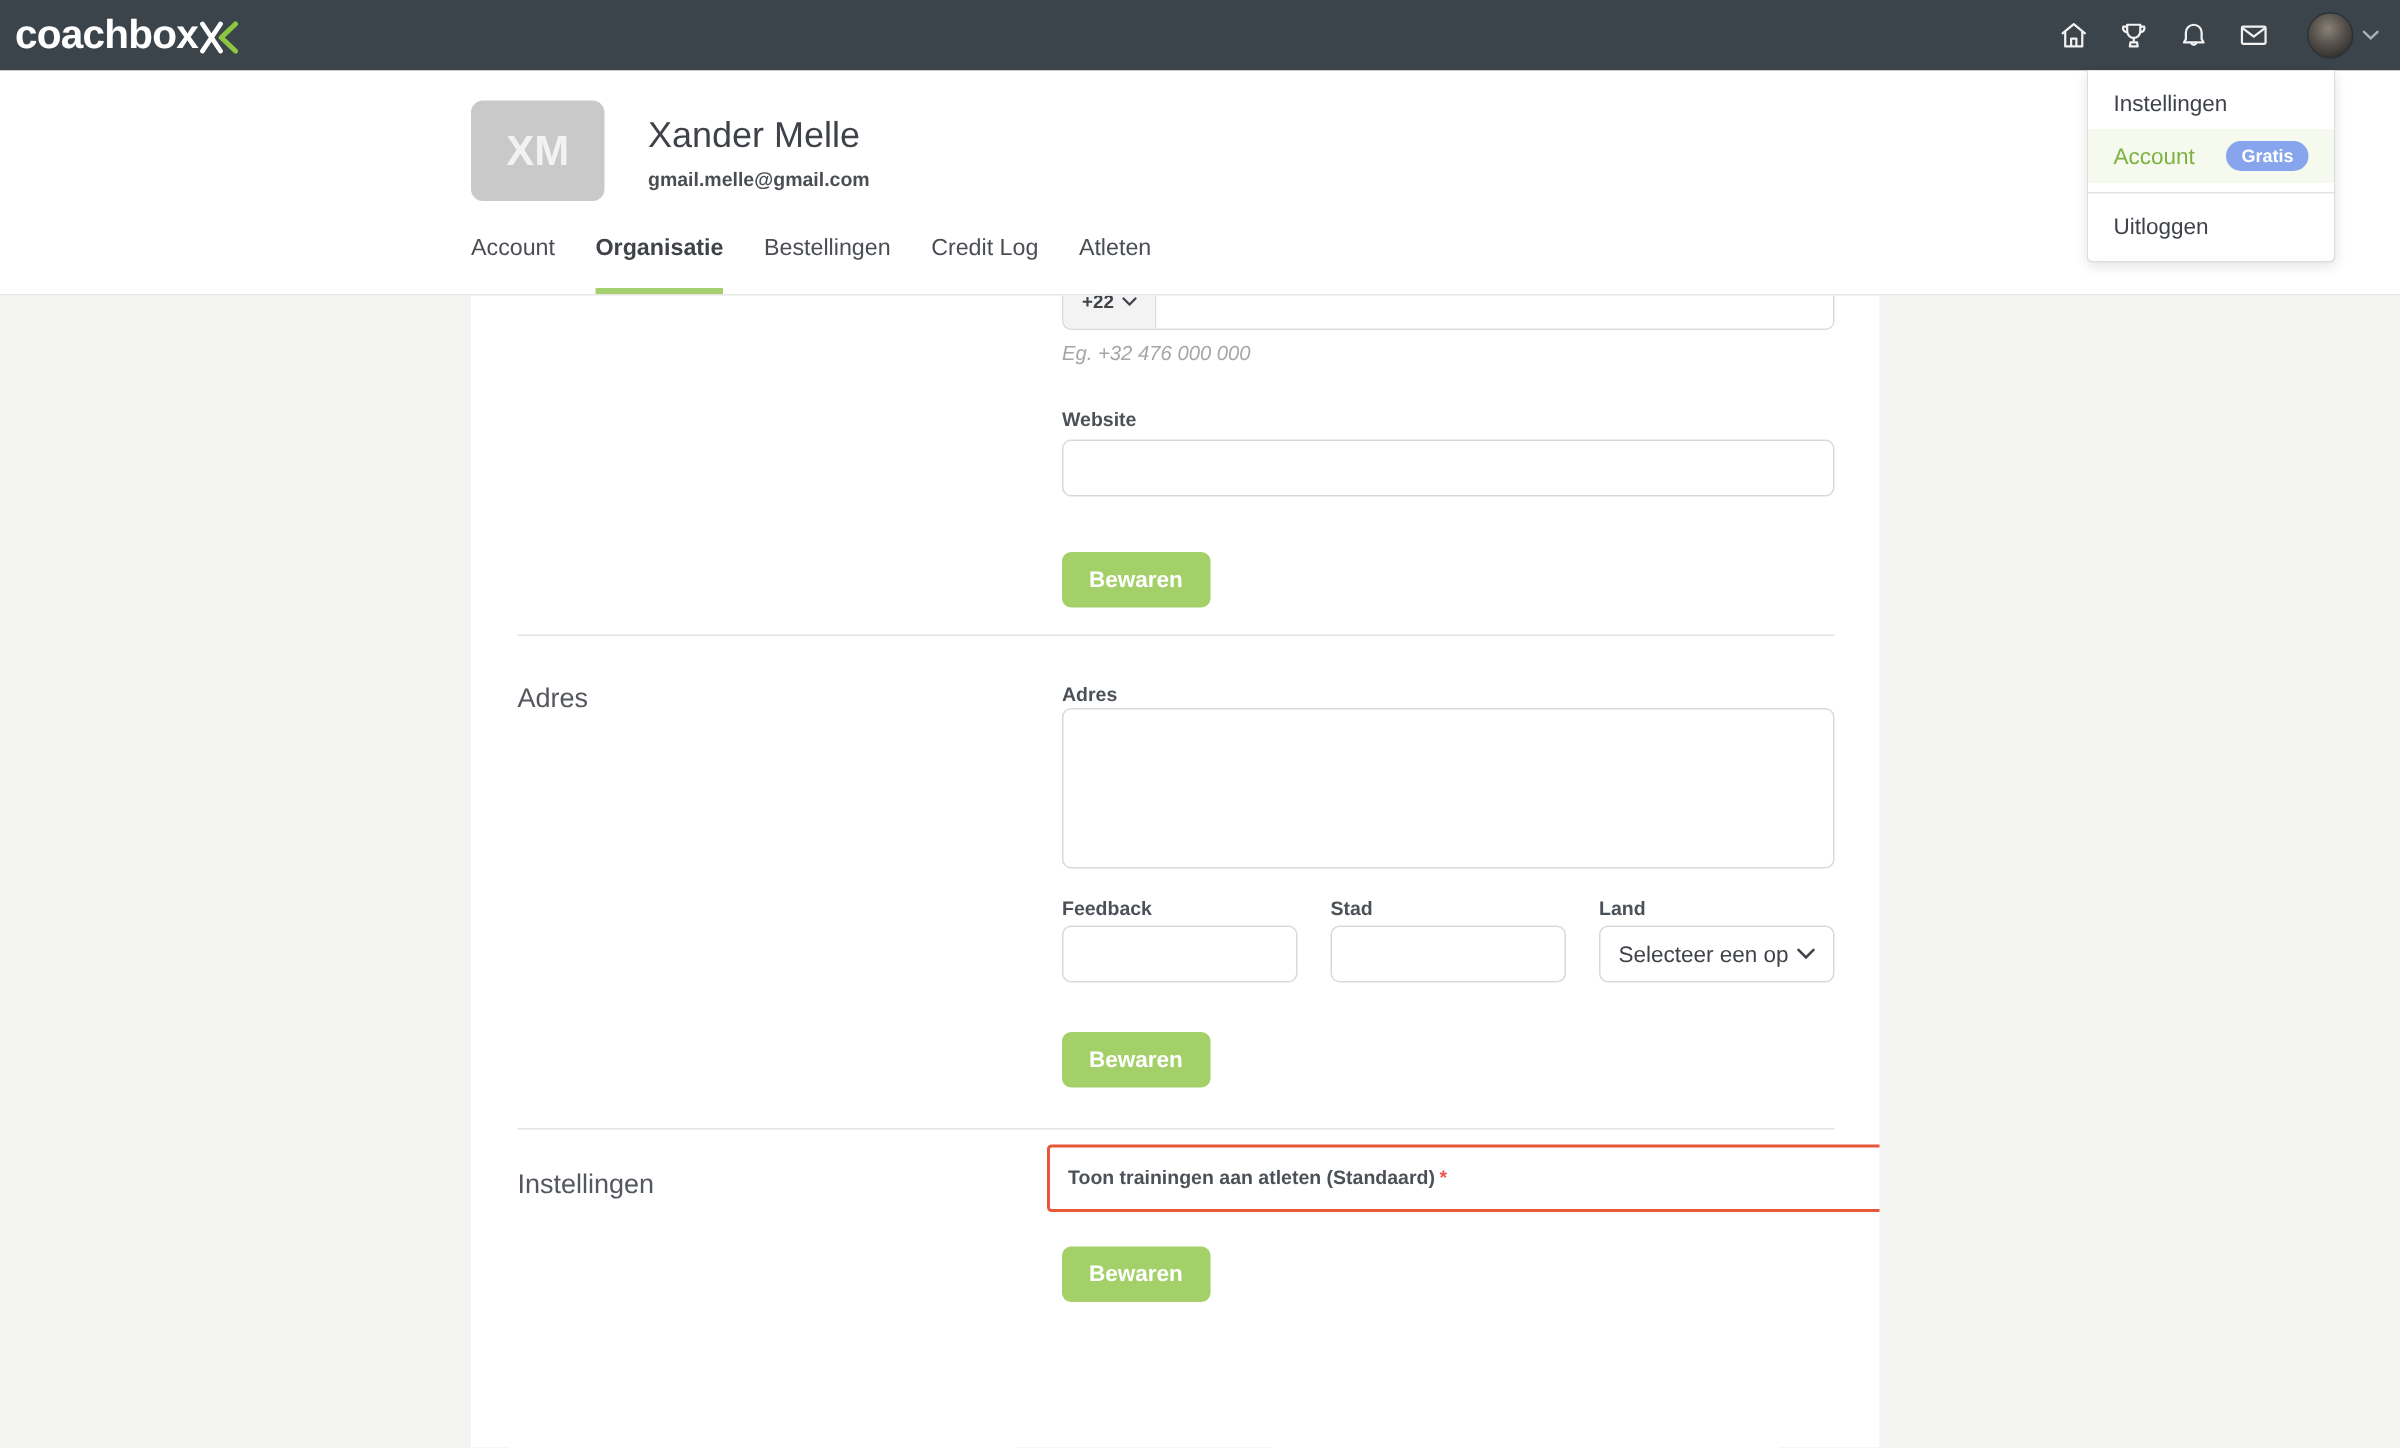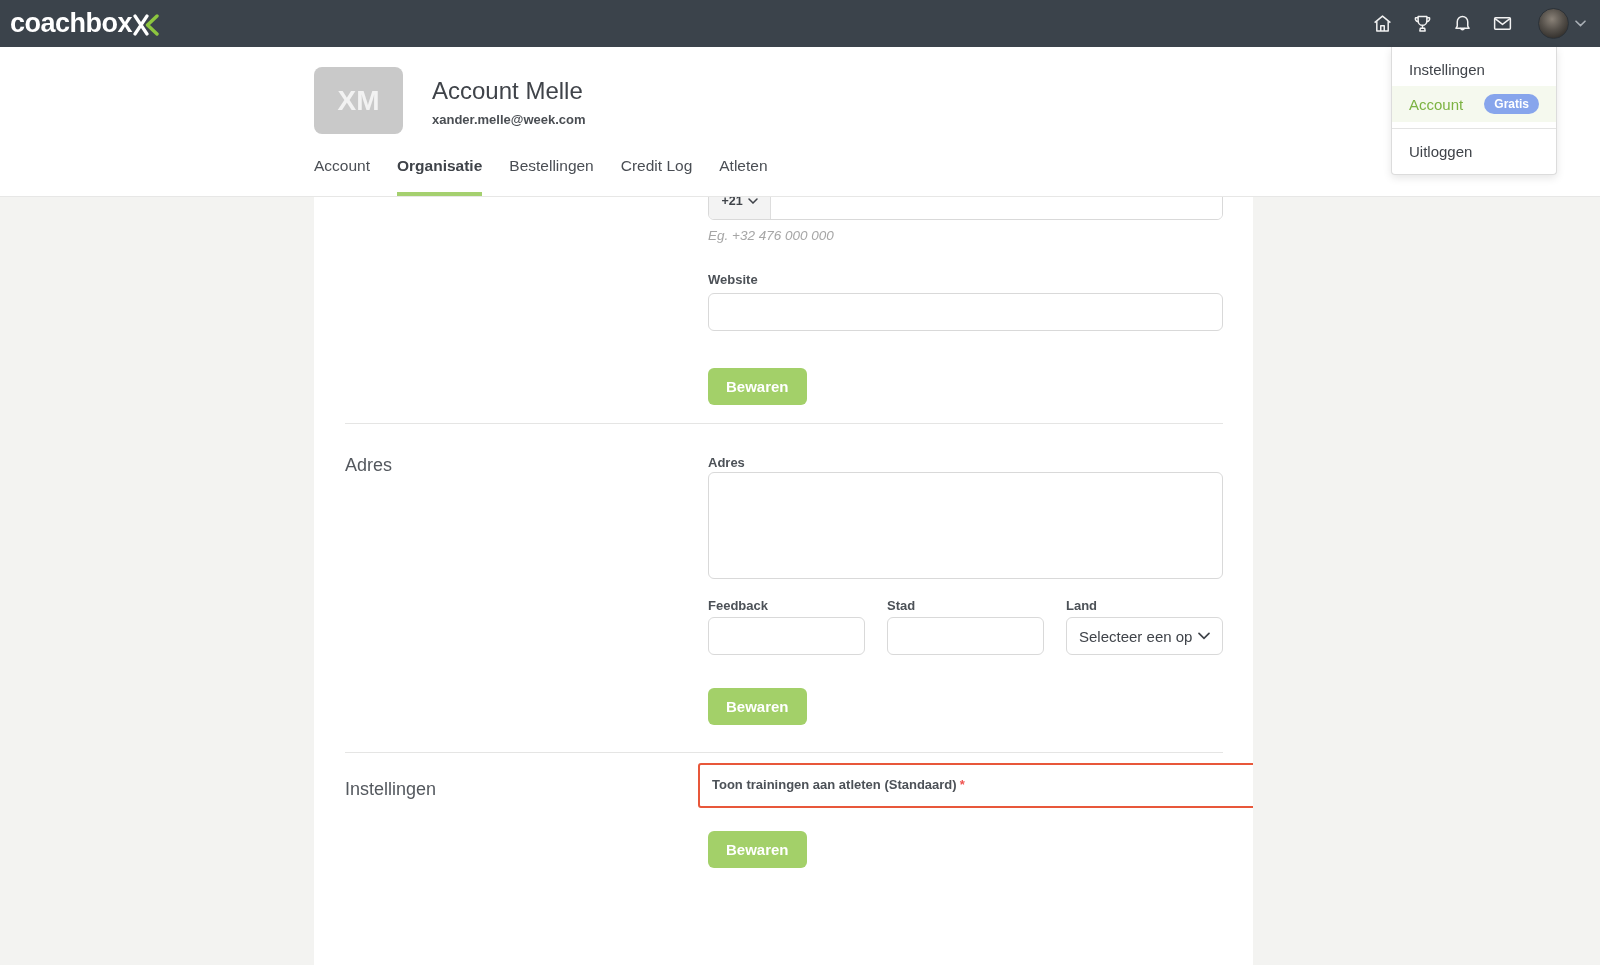--- a/index.html
+++ b/index.html
@@ -176,22 +176,22 @@
           <path d="M1 1.2 L5.5 5.6 L10 1.2"></path>
         </svg>
     </div>
   </div>
 </div>
 
 <div class="page-header">
   <div class="profile">
     <div class="profile-avatar">XM</div>
     <div>
-      <div class="profile-name">Account Melle</div>
-      <div class="profile-email">xander.melle@week.com</div>
+      <div class="profile-name">Xander Melle</div>
+      <div class="profile-email">gmail.melle@gmail.com</div>
     </div>
   </div>
   <div class="tabs">
     <div class="tab">Account</div>
     <div class="tab active">Organisatie</div>
     <div class="tab">Bestellingen</div>
     <div class="tab">Credit Log</div>
     <div class="tab">Atleten</div>
   </div>
 </div>
@@ -210,21 +210,21 @@
   </div>
 </div>
 
 <div class="content-col">
 
   <div class="row">
     <div class="label-col"></div>
     <div class="field-col">
       <div class="phone-group">
         <div class="phone-prefix">
-          <span>+21</span>
+          <span>+22</span>
           <svg class="chev" width="10" height="6" viewBox="0 0 10 6" fill="none" stroke="#3f4349" stroke-width="1.5" stroke-linecap="round">
               <path d="M1 1 L5 5 L9 1"></path>
             </svg>
         </div>
         <input class="phone-input" type="text" value="" style="">
       </div>
       <div class="hint">Eg. +32 476 000 000</div>
 
       <div class="field-label" style="margin-top:29px;">Website</div>
       <input class="text-input" style="margin-top: 6px;" type="text" value="">

